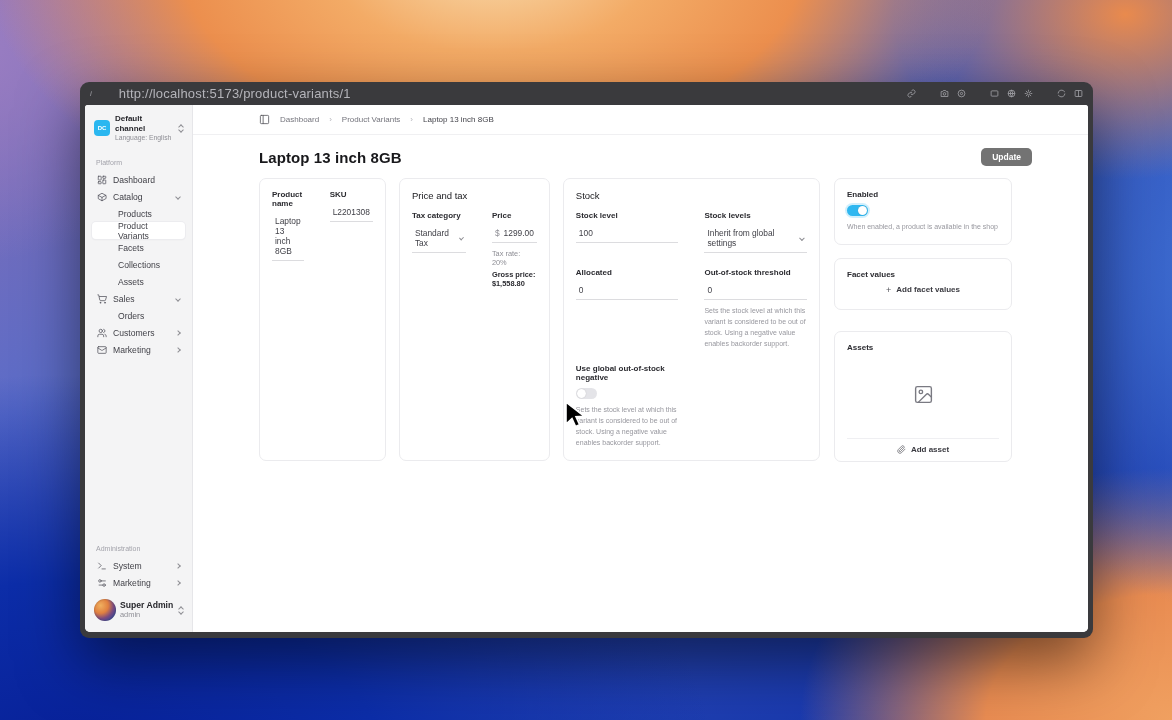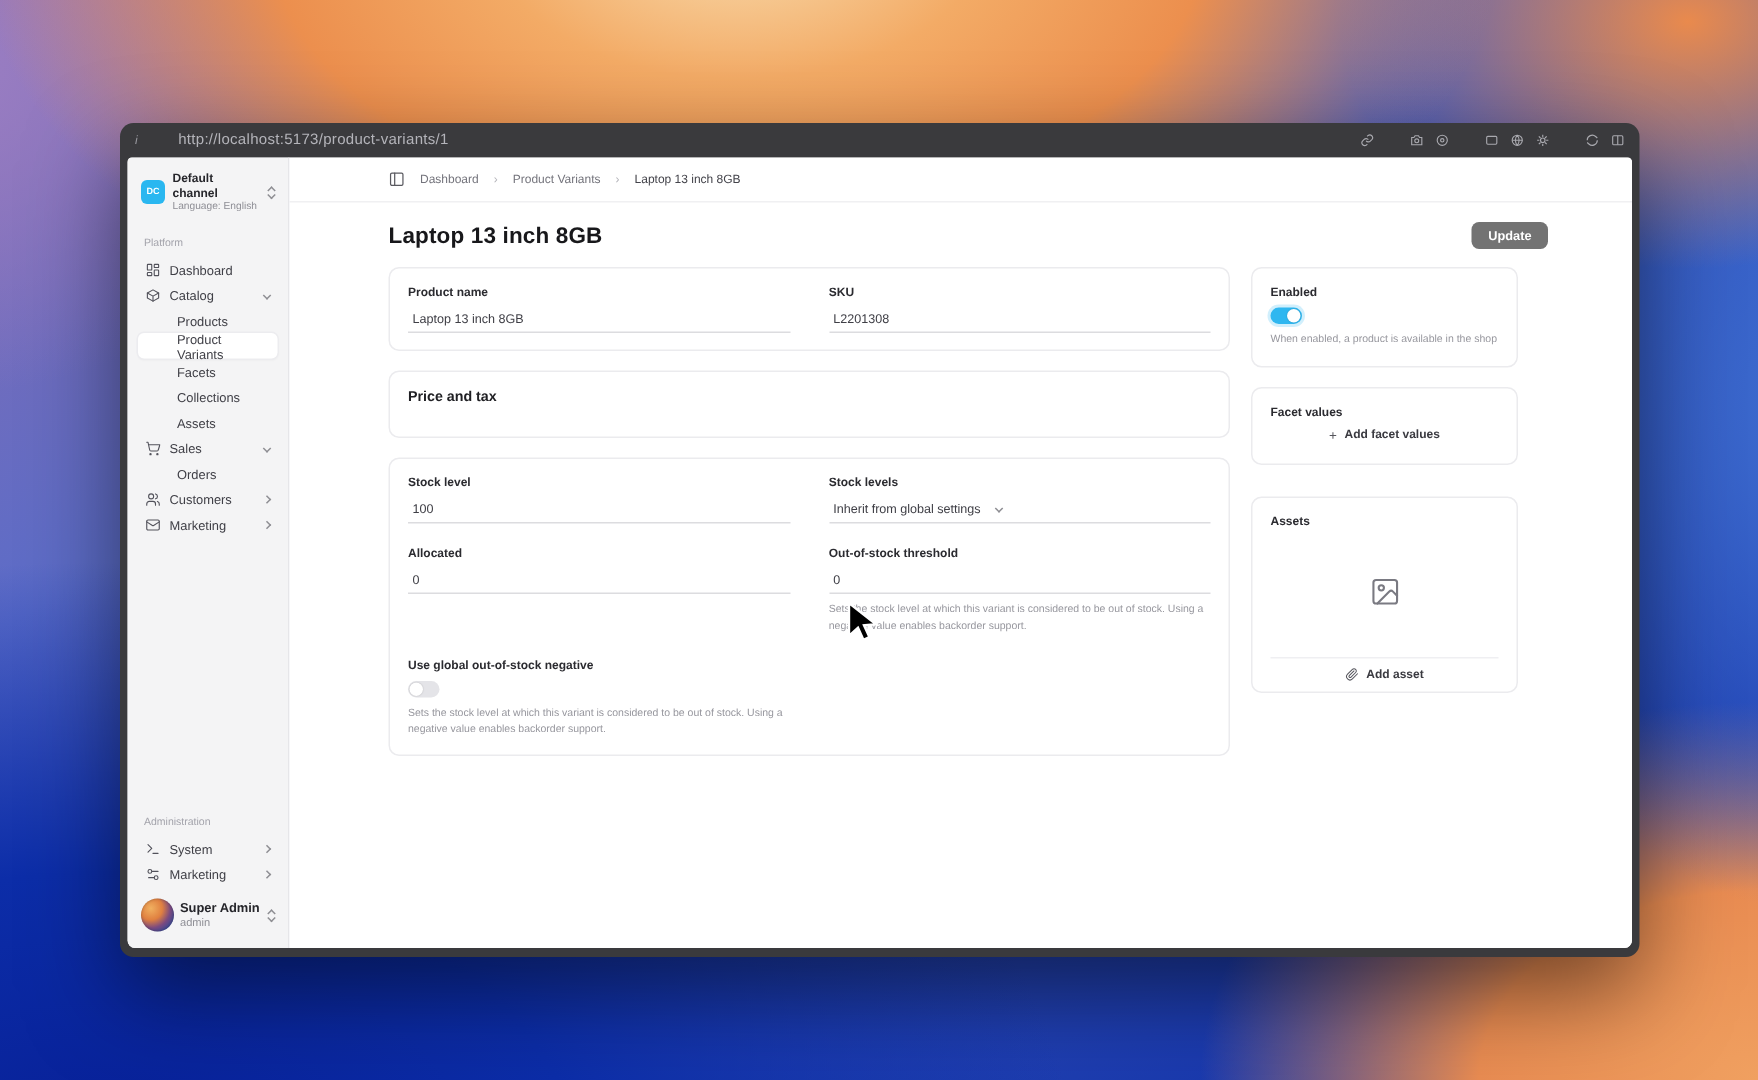--- a/index.html
+++ b/index.html
@@ -15,21 +15,21 @@
       radial-gradient(900px 560px at 6% 108%, #071f96 0%, #0c2da8 35%, rgba(12,45,168,0) 72%),
       linear-gradient(150deg, #8a6db0 0%, #5b6cc8 30%, #2b4ab8 62%, #0f2fa8 100%);
   }
 
   
   .window { position:absolute; left:80px; top:82px; width:1013px; height:556px;
     background:#3a3a3d; border-radius:9px; box-shadow:0 24px 60px rgba(0,0,0,.5);
     display:flex; flex-direction:column; }
   .titlebar { height:23px; display:flex; align-items:center; padding:0 10px; gap:7px; flex:0 0 auto; }
   .url-info { color:#9a9aa0; font-size:8px; font-style:italic; }
-  .url-text { color:#b4b4ba; font-size:10px; letter-spacing:.2px;padding-left:20px; }
+  .url-text { color:#b4b4ba; font-size:13px; letter-spacing:.2px;padding-left:20px; }
   .tb-icons { margin-left:auto; display:flex; align-items:center; gap:8px; }
   .tb-icons svg { width:9px; height:9px; stroke:#a9a9af; stroke-width:2; fill:none; }
   .tb-gap { width:8px; }
   .win-body { flex:1; margin:0 5px 6px 5px; background:#fff; border-radius:3px 3px 5px 5px; overflow:hidden; display:flex; }
 
   
   .sidebar { width:108px; flex:0 0 auto; background:#f4f4f5; border-right:1px solid #e6e6e9;
     display:flex; flex-direction:column; padding:5px 7px 7px; }
   .channel { display:flex; align-items:center; gap:5px; padding:4px 2px; cursor:default; }
   .dc-badge { width:16px; height:16px; border-radius:4px; background:#2ab7f0; color:#fff;
@@ -70,25 +70,25 @@
   .crumb.last { color:#44444b; }
   .crumb-sep { font-size:8px; color:#b4b4ba; }
 
   .page-head { display:flex; align-items:center; justify-content:space-between;
     padding:13px 56px 10px 66px; }
   .page-title { font-size:15px; font-weight:bold; color:#18181b; letter-spacing:.1px; }
   .btn-update { background:#737373; color:#fff; border:none; font-size:8.5px; font-weight:bold;
     padding:4px 11px; border-radius:5px; cursor:pointer; font-family:inherit; }
 
   .content { display:flex; gap:14px; padding:2px 56px 20px 66px; align-items:flex-start; }
-  .col-left { width:561px; flex:0 0 auto; display:flex; flex-direction:column; gap:13px; }
+  .col-left { width:561px; flex:0 0 auto; display:flex; flex-direction:row; gap:13px; }
   .col-right { width:178px; flex:0 0 auto; display:flex; flex-direction:column; gap:13px; }
 
   .card { background:#fff; border:1px solid #ebebee; border-radius:7px; padding:11px 12px; }
-  .card-title { font-size:9.5px; font-weight:bold; color:#202024; margin-bottom:10px; }
+  .card-title { font-size:9.5px; font-weight:normal; color:#202024; margin-bottom:10px; }
   .grid2 { display:grid; grid-template-columns:1fr 1fr; column-gap:26px; row-gap:15px; }
   .field-label { font-size:8px; font-weight:bold; color:#2b2b30; }
   .input { margin-top:5px; display:flex; align-items:center; gap:4px; padding:3px 3px 4px;
     border-bottom:1px solid #dcdcdf; font-size:8.4px; color:#3f3f46; min-height:14px; }
   .input .muted-sym { color:#8e8e95; }
   .select .chev { margin-left:6px; }
   .help-text { margin-top:6px; font-size:7px; color:#97979e; line-height:1.55; }
   .price-sub { margin-top:6px; font-size:7.4px; color:#8e8e95; }
   .price-gross { margin-top:3px; font-size:7.4px; font-weight:bold; color:#2b2b30; }
 
@@ -303,23 +303,42 @@
                 <div class="field-label">SKU</div>
                 <div class="input">
                     <span>L2201308</span>
                   </div>
               </div>
             </div>
           </div>
 
           <div class="card">
             <div class="card-title">Price and tax</div>
+            <div class="grid2">
+              <div>
+                <div class="field-label">Tax category</div>
+                <div class="input select">
+                  <span>Standard Tax</span>
+                  <i class="chev down"></i>
+                </div>
+              </div>
+              <div>
+                <div class="field-label">Price</div>
+                <div class="input">
+                  <span class="muted-sym">$</span>
+                  <span>1299.00</span>
+                </div>
+                <div class="price-sub">Tax rate: 20%</div>
+                <div class="price-gross">Gross price: $1,558.80</div>
+              </div>
+            </div>
           </div>
 
           <div class="card">
+            <div class="card-title">Stock</div>
             <div class="grid2">
               <div>
                 <div class="field-label">Stock level</div>
                 <div class="input">
                     <span>100</span>
                   </div>
               </div>
               <div>
                 <div class="field-label">Stock levels</div>
                 <div class="input select">

